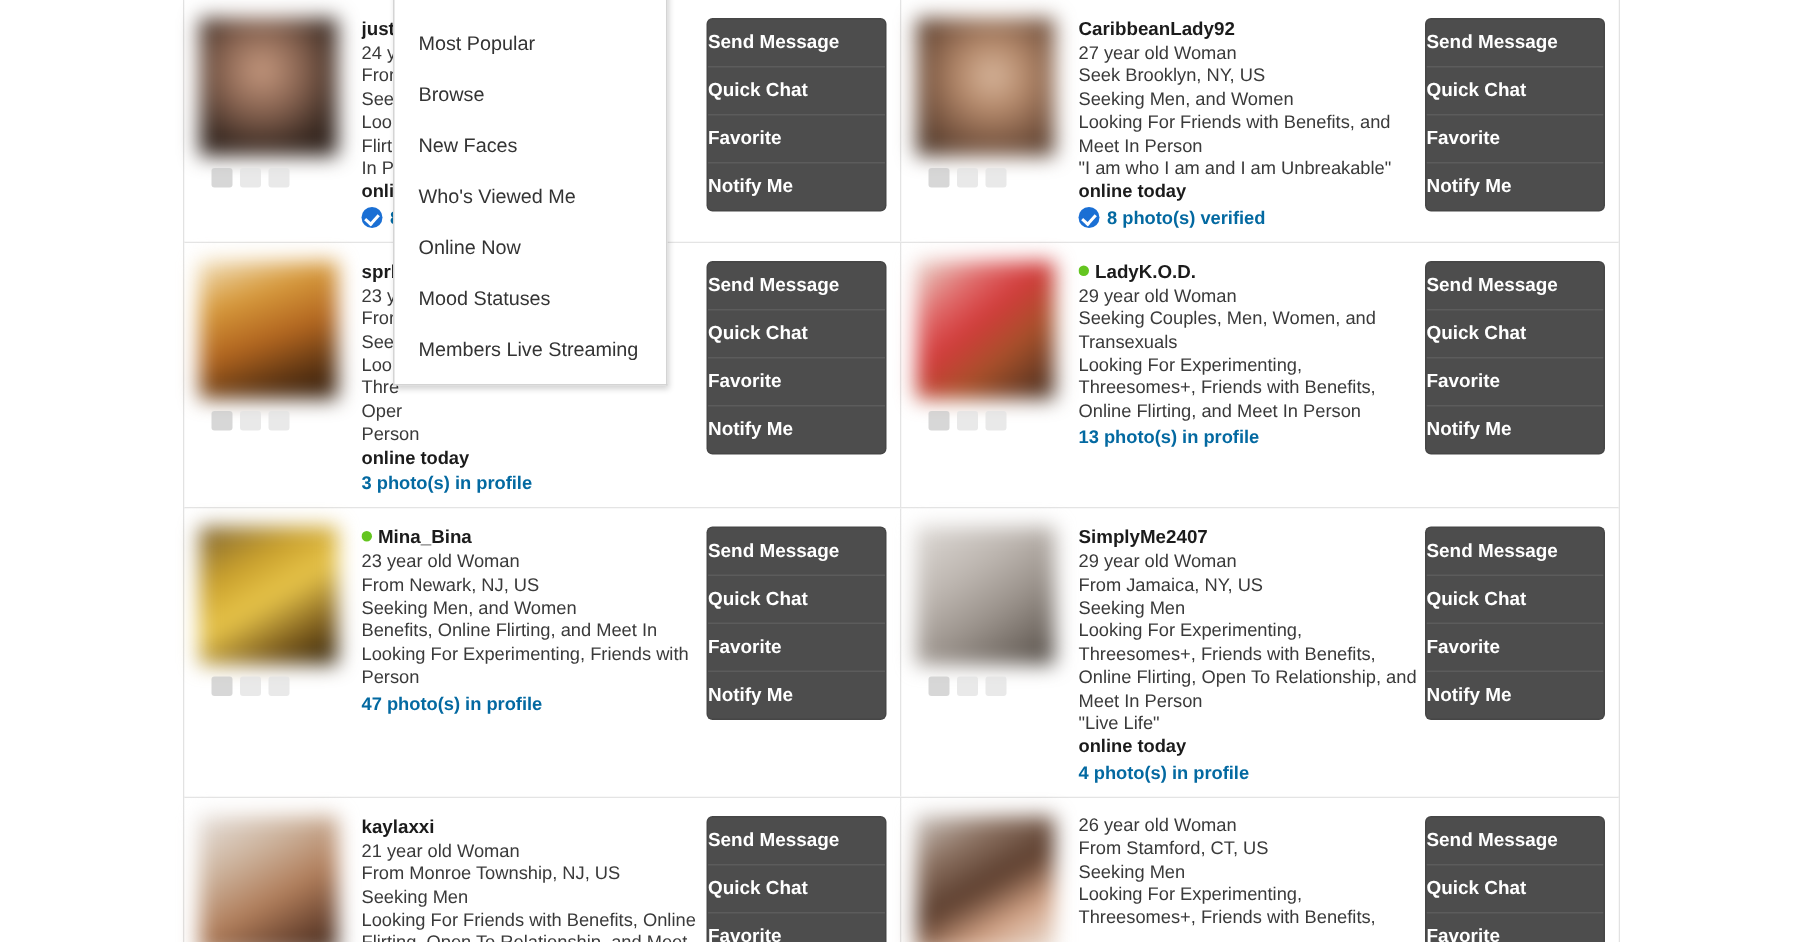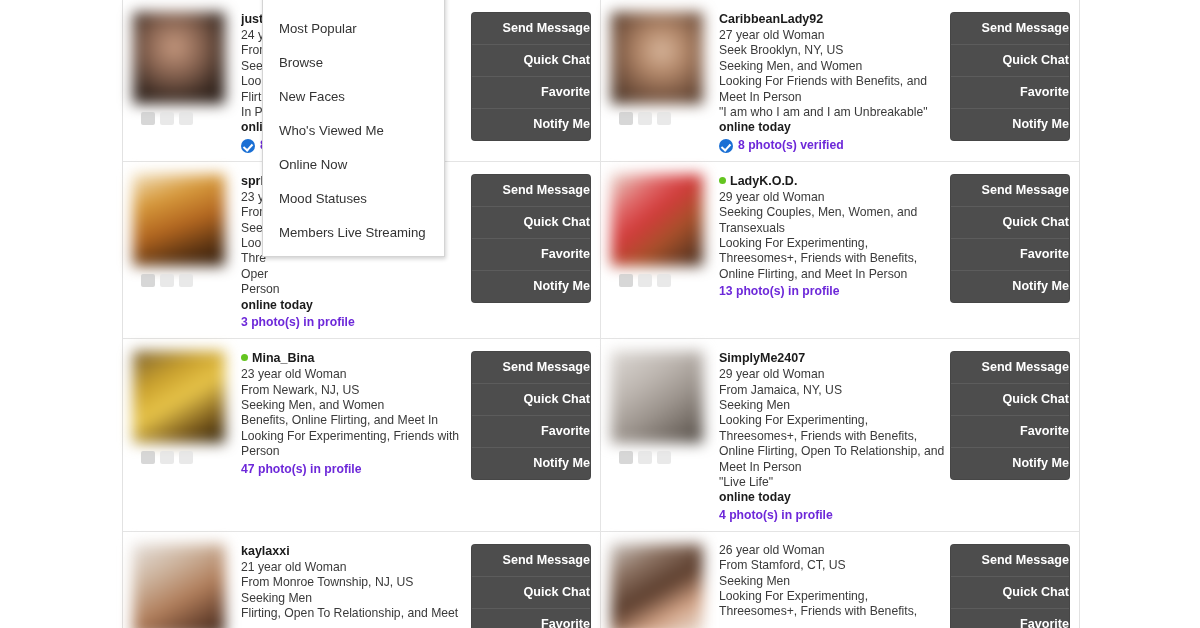--- a/index.html
+++ b/index.html
@@ -84,23 +84,23 @@
     display: inline-block; width: 7px; height: 7px;
     border-radius: 50%; background: #64c520;
     margin-right: 4px; vertical-align: 1px;
   }
   .line {
     font-size: 12.2px; color: #3a3a3a; line-height: 15.4px;
   }
   .line.quote { color: #3a3a3a; }
   .line.status { font-weight: bold; color: #1b1b1b; }
   .photos {
-    font-size: 12.2px; font-weight: bold; color: #6d28d9;
+    font-size: 12.2px; font-weight: bold; color: #0369a1;
     line-height: 16px; margin-top: 1px;
-    display: flex; align-items: flex-end;
+    display: flex; align-items: center;
   }
   .verified-badge {
     width: 14px; height: 14px; flex: 0 0 14px;
     margin-right: 5px; border-radius: 50%;
     background: #1a6fd4; position: relative;
   }
   .verified-badge::after {
     content: ""; position: absolute;
     left: 3.6px; top: 3px; width: 4px; height: 7px;
     border: solid #ffffff; border-width: 0 2px 2px 0;
@@ -116,21 +116,21 @@
     overflow: hidden;
     align-self: flex-start;
     box-shadow: 0 0 0 1px #464646;
   }
   .actions button {
     display: block; width: 100%;
     background: #4d4d4d; color: #ffffff;
     border: none; border-top: 1px solid #5c5c5c;
     font-family: inherit; font-size: 12.6px; font-weight: bold;
     padding: 8px 0 9px; cursor: pointer;
-    text-align: right; line-height: 14px;
+    text-align: left; line-height: 14px;
   }
   .actions button:first-child { border-top: none; }
 
   
   .dropdown {
     position: absolute; left: 262px; top: -26px;
     width: 183px;
     background: #ffffff;
     border: 1px solid #d4d4d4;
     border-top: none;
@@ -353,20 +353,21 @@
       <div class="card left">
         <div class="thumb-wrap">
           <div class="thumb t4"></div>
 
         </div>
         <div class="info">
           <div class="uname">kaylaxxi</div>
           <div class="line">21 year old Woman</div>
           <div class="line">From Monroe Township, NJ, US</div>
           <div class="line">Seeking Men</div>
+          <div class="line">Looking For Friends with Benefits, Online</div>
           <div class="line">Flirting, Open To Relationship, and Meet</div>
 
         </div>
         <div class="actions">
           <button>Send Message</button>
           <button>Quick Chat</button>
           <button>Favorite</button>
 
         </div>
       </div>

